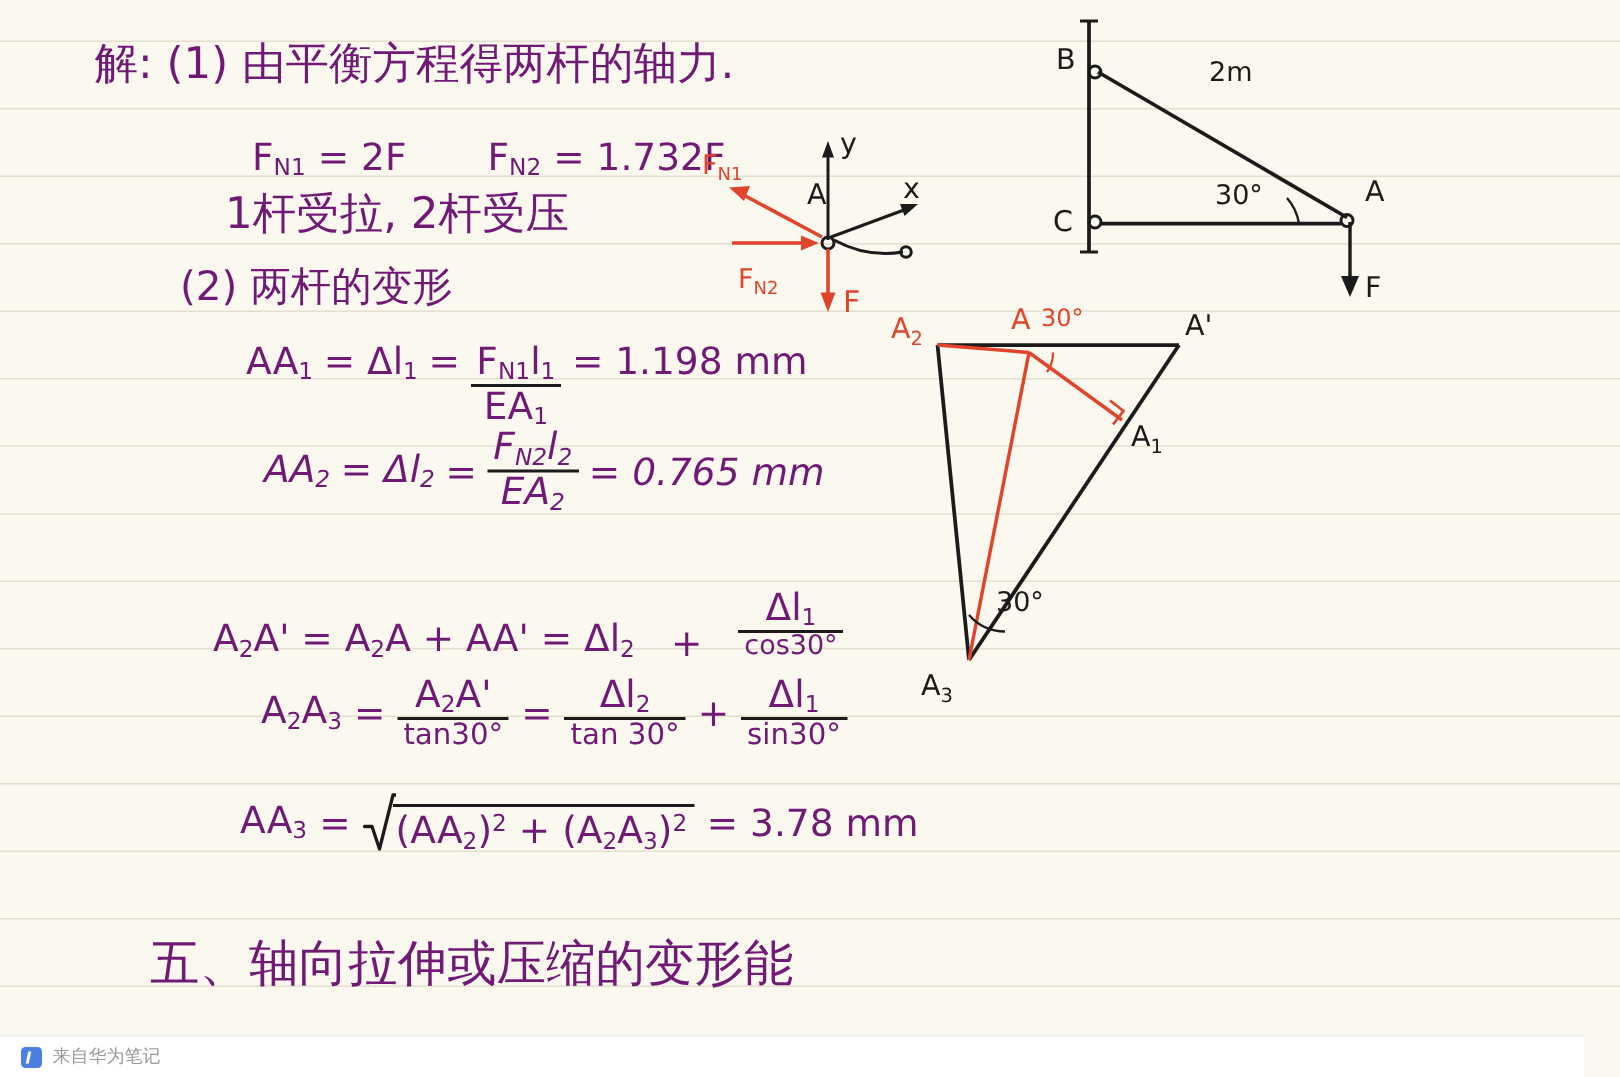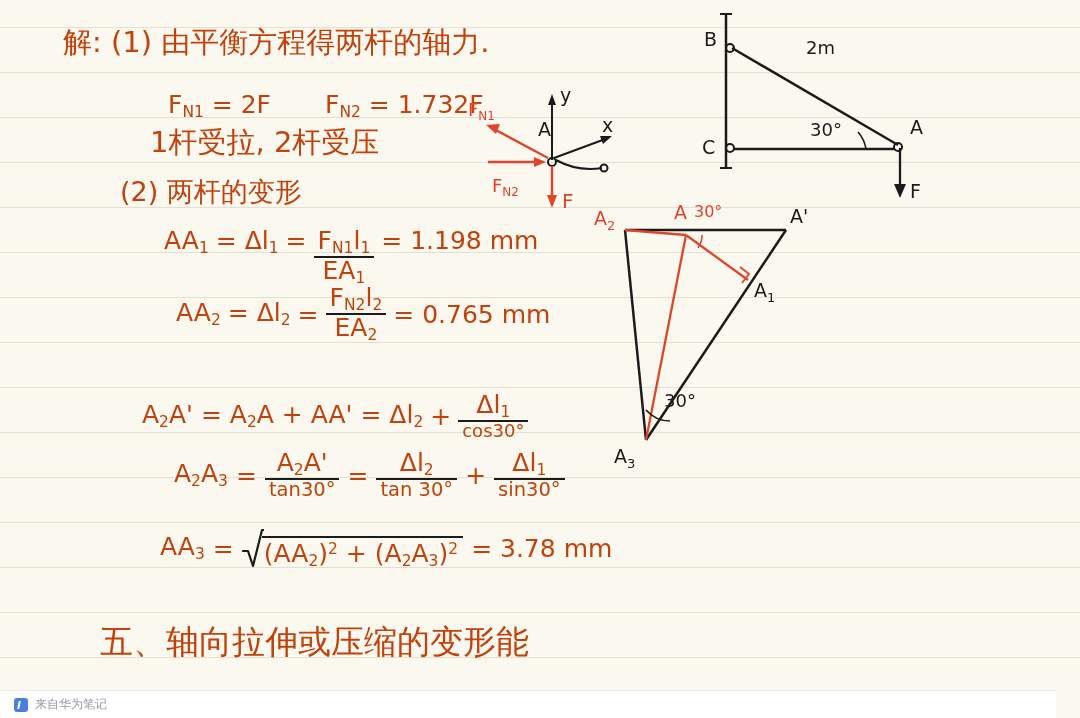--- a/index.html
+++ b/index.html
@@ -29,21 +29,21 @@
   }
   .rule {
     position: absolute;
     left: 0;
     width: 1080px;
     height: 1px;
     background: #e4e0cf;
   }
   .handwrite {
     position: absolute;
-    color: #c2410c;
+    color: #701a75;
     font-family: "DejaVu Sans", sans-serif;
     white-space: nowrap;
     line-height: 1;
   }
   .frac {
     display: inline-block;
     text-align: center;
     vertical-align: middle;
     line-height: 1.05;
   }
@@ -154,33 +154,33 @@
     <span><span>AA</span><sub>1</sub></span>
     <span><span>= Δl</span><sub>1</sub></span>
     <span>=</span>
     <span class="frac">
       <span class="num"><span>F</span><sub>N1</sub><span>l</span><sub>1</sub></span>
       <span class="den"><span>EA</span><sub>1</sub></span>
     </span>
     <span>= 1.198 mm</span>
   </div>
 
-  <div class="handwrite" style="left:176px; top:285px; font-size:25px; display:flex; align-items:center; gap:7px;">
+  <div class="handwrite" style="left:176px; top:285px; font-size:25px; display:flex; align-items:center; gap:7px;font-style:italic;">
     <span><span>AA</span><sub>2</sub></span>
     <span><span>= Δl</span><sub>2</sub></span>
     <span>=</span>
     <span class="frac">
       <span class="num"><span>F</span><sub>N2</sub><span>l</span><sub>2</sub></span>
       <span class="den"><span>EA</span><sub>2</sub></span>
     </span>
     <span>= 0.765 mm</span>
   </div>
 
 
-  <div class="handwrite" style="left:142px; top:392px; font-size:25px; display:flex; align-items:center; gap:7px;">
+  <div class="handwrite" style="left:142px; top:392px; font-size:25px; display:flex; align-items:flex-end; gap:24px;">
     <span><span>A</span><sub>2</sub><span>A' = A</span><sub>2</sub><span>A + AA' = Δl</span><sub>2</sub></span>
     <span>+</span>
     <span class="frac">
       <span class="num"><span>Δl</span><sub>1</sub></span>
       <span class="den" style="font-size:0.72em">cos30°</span>
     </span>
   </div>
 
   <div class="handwrite" style="left:142px; top:450px; font-size:25px; display:flex; align-items:center; gap:8px;margin-left:32px;">
     <span><span>A</span><sub>2</sub><span>A</span><sub>3</sub></span>

